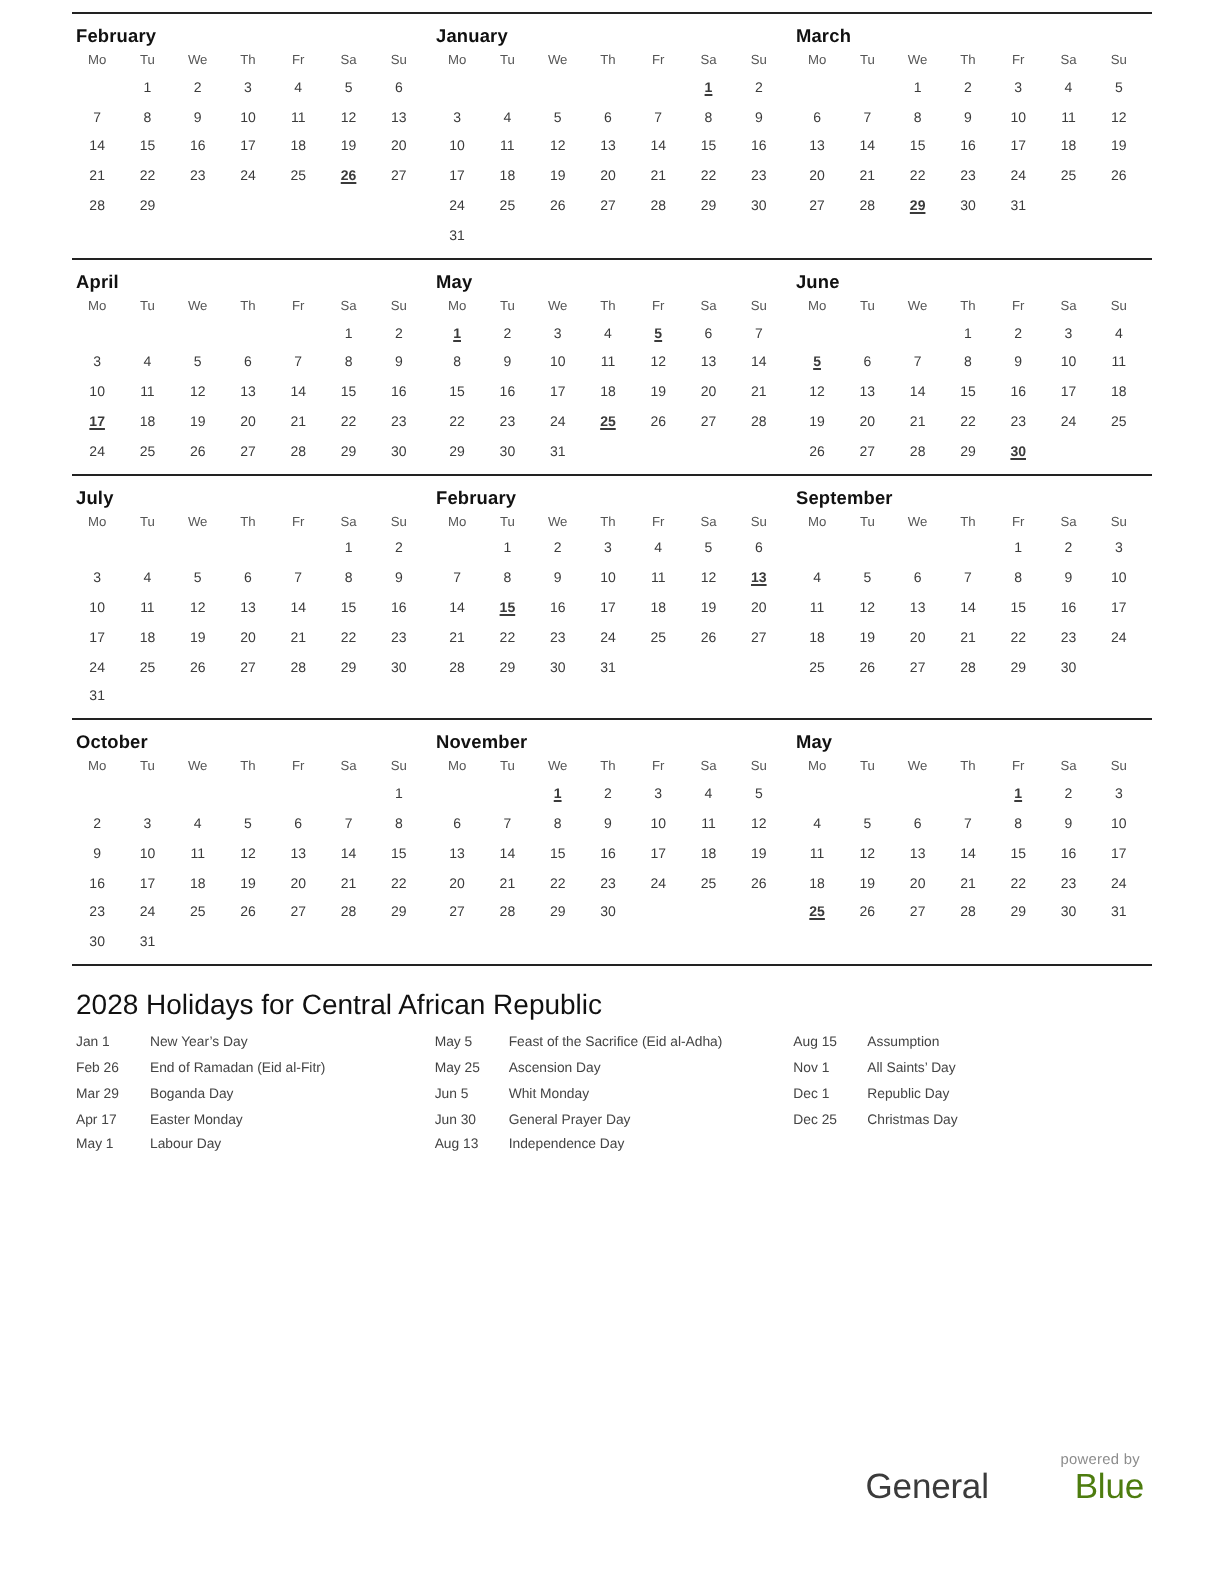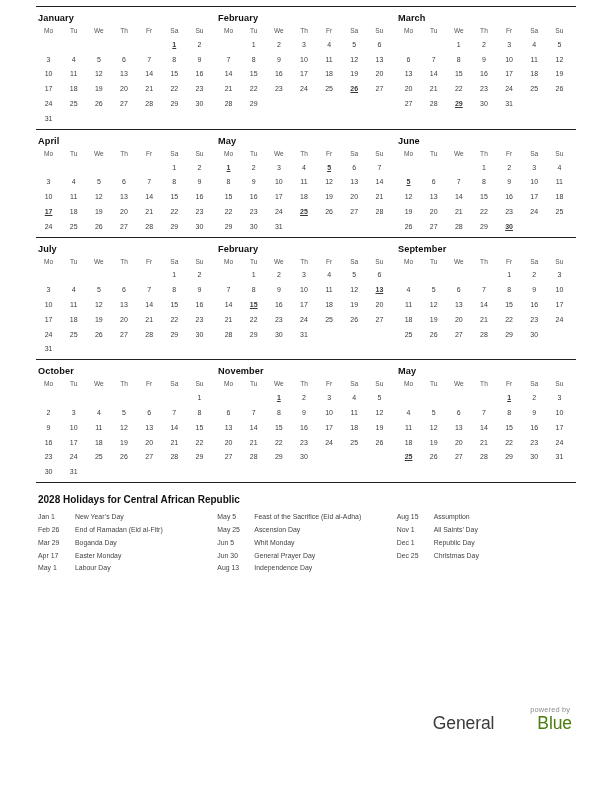--- a/index.html
+++ b/index.html
@@ -102,22 +102,22 @@
     text-decoration: underline;
   }
   td.empty { color: transparent; }
 
   
   .holidays {
     margin-top: 11px;
     padding-left: 2px;
   }
   .hol-title {
-    font-size: 10px;
-    font-weight: bold;
+    font-size: 14px;
+    font-weight: normal;
     color: #111111;
     margin-bottom: 6px;
   }
   .hol-cols {
     display: flex;
   }
   .hol-col {
     width: 181px;
   }
   .hol-item {
@@ -130,21 +130,21 @@
     width: 37px;
     flex: 0 0 37px;
     color: #444444;
   }
   .hol-name { color: #444444; }
 
   
   .footer {
     position: absolute;
     right: 40px;
-    bottom: 60px;
+    bottom: 40px;
     text-align: right;
   }
   .powered {
     font-size: 7.4px;
     color: #8c8c8c;
     letter-spacing: 0.15px;
     margin-bottom: 1px;
     padding-right: 2px;
   }
   .brand {
@@ -157,20 +157,83 @@
 </style>
 </head>
 <body>
 
 <div class="page">
 
 
   <div class="cal-body">
       <div class="month-row">
         <div class="month">
+          <div class="month-name">February</div>
+          <table class="mtable">
+            <thead>
+              <tr>
+                <th>Mo</th>
+                <th>Tu</th>
+                <th>We</th>
+                <th>Th</th>
+                <th>Fr</th>
+                <th>Sa</th>
+                <th>Su</th>
+              </tr>
+            </thead>
+            <tbody>
+              <tr>
+                <td class="empty"></td>
+                <td class="">1</td>
+                <td class="">2</td>
+                <td class="">3</td>
+                <td class="">4</td>
+                <td class="">5</td>
+                <td class="">6</td>
+              </tr>
+              <tr>
+                <td class="">7</td>
+                <td class="">8</td>
+                <td class="">9</td>
+                <td class="">10</td>
+                <td class="">11</td>
+                <td class="">12</td>
+                <td class="">13</td>
+              </tr>
+              <tr>
+                <td class="">14</td>
+                <td class="">15</td>
+                <td class="">16</td>
+                <td class="">17</td>
+                <td class="">18</td>
+                <td class="">19</td>
+                <td class="">20</td>
+              </tr>
+              <tr>
+                <td class="">21</td>
+                <td class="">22</td>
+                <td class="">23</td>
+                <td class="">24</td>
+                <td class="">25</td>
+                <td class="hol">26</td>
+                <td class="">27</td>
+              </tr>
+              <tr>
+                <td class="">28</td>
+                <td class="">29</td>
+                <td class="empty"></td>
+                <td class="empty"></td>
+                <td class="empty"></td>
+                <td class="empty"></td>
+                <td class="empty"></td>
+              </tr>
+            </tbody>
+          </table>
+        </div>
+        <div class="month">
           <div class="month-name">January</div>
           <table class="mtable">
             <thead>
               <tr>
                 <th>Mo</th>
                 <th>Tu</th>
                 <th>We</th>
                 <th>Th</th>
                 <th>Fr</th>
                 <th>Sa</th>
@@ -219,83 +282,20 @@
                 <td class="">25</td>
                 <td class="">26</td>
                 <td class="">27</td>
                 <td class="">28</td>
                 <td class="">29</td>
                 <td class="">30</td>
               </tr>
               <tr>
                 <td class="">31</td>
                 <td class="empty"></td>
-                <td class="empty"></td>
-                <td class="empty"></td>
-                <td class="empty"></td>
-                <td class="empty"></td>
-                <td class="empty"></td>
-              </tr>
-            </tbody>
-          </table>
-        </div>
-        <div class="month">
-          <div class="month-name">February</div>
-          <table class="mtable">
-            <thead>
-              <tr>
-                <th>Mo</th>
-                <th>Tu</th>
-                <th>We</th>
-                <th>Th</th>
-                <th>Fr</th>
-                <th>Sa</th>
-                <th>Su</th>
-              </tr>
-            </thead>
-            <tbody>
-              <tr>
-                <td class="empty"></td>
-                <td class="">1</td>
-                <td class="">2</td>
-                <td class="">3</td>
-                <td class="">4</td>
-                <td class="">5</td>
-                <td class="">6</td>
-              </tr>
-              <tr>
-                <td class="">7</td>
-                <td class="">8</td>
-                <td class="">9</td>
-                <td class="">10</td>
-                <td class="">11</td>
-                <td class="">12</td>
-                <td class="">13</td>
-              </tr>
-              <tr>
-                <td class="">14</td>
-                <td class="">15</td>
-                <td class="">16</td>
-                <td class="">17</td>
-                <td class="">18</td>
-                <td class="">19</td>
-                <td class="">20</td>
-              </tr>
-              <tr>
-                <td class="">21</td>
-                <td class="">22</td>
-                <td class="">23</td>
-                <td class="">24</td>
-                <td class="">25</td>
-                <td class="hol">26</td>
-                <td class="">27</td>
-              </tr>
-              <tr>
-                <td class="">28</td>
-                <td class="">29</td>
                 <td class="empty"></td>
                 <td class="empty"></td>
                 <td class="empty"></td>
                 <td class="empty"></td>
                 <td class="empty"></td>
               </tr>
             </tbody>
           </table>
         </div>
         <div class="month">

